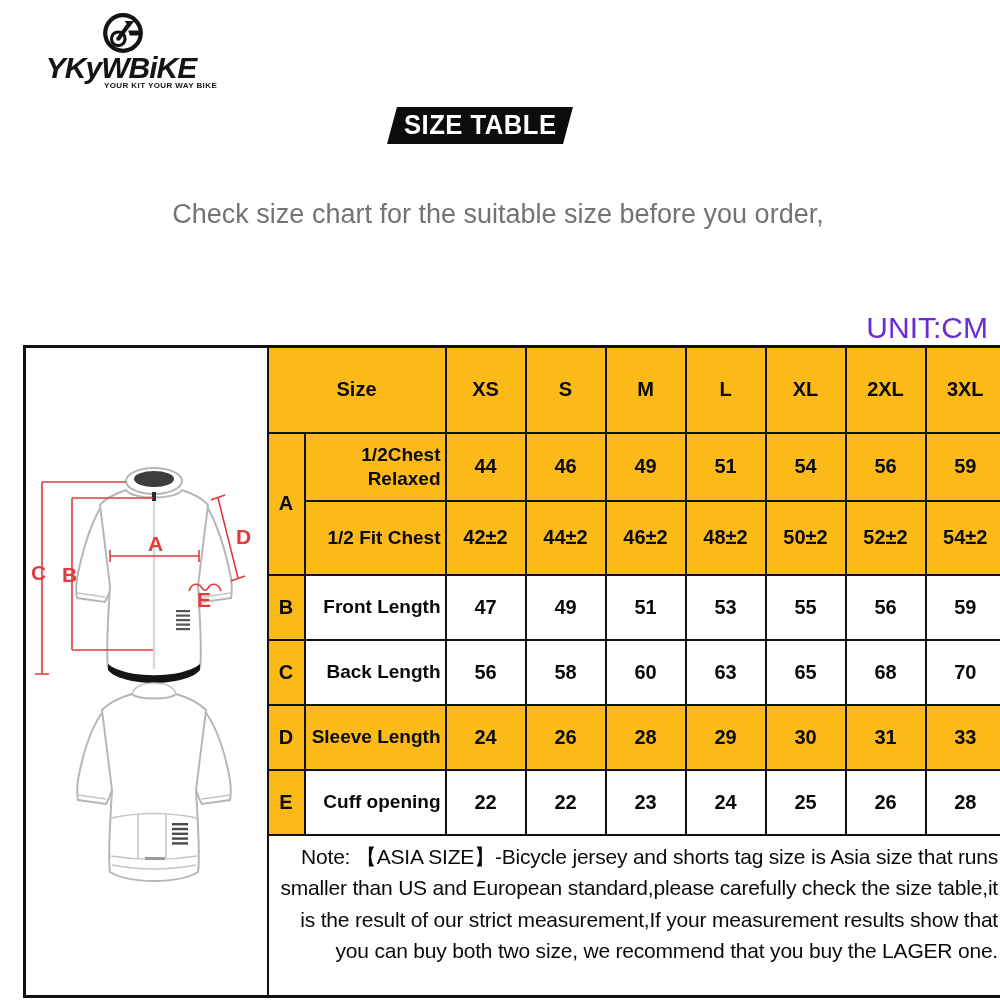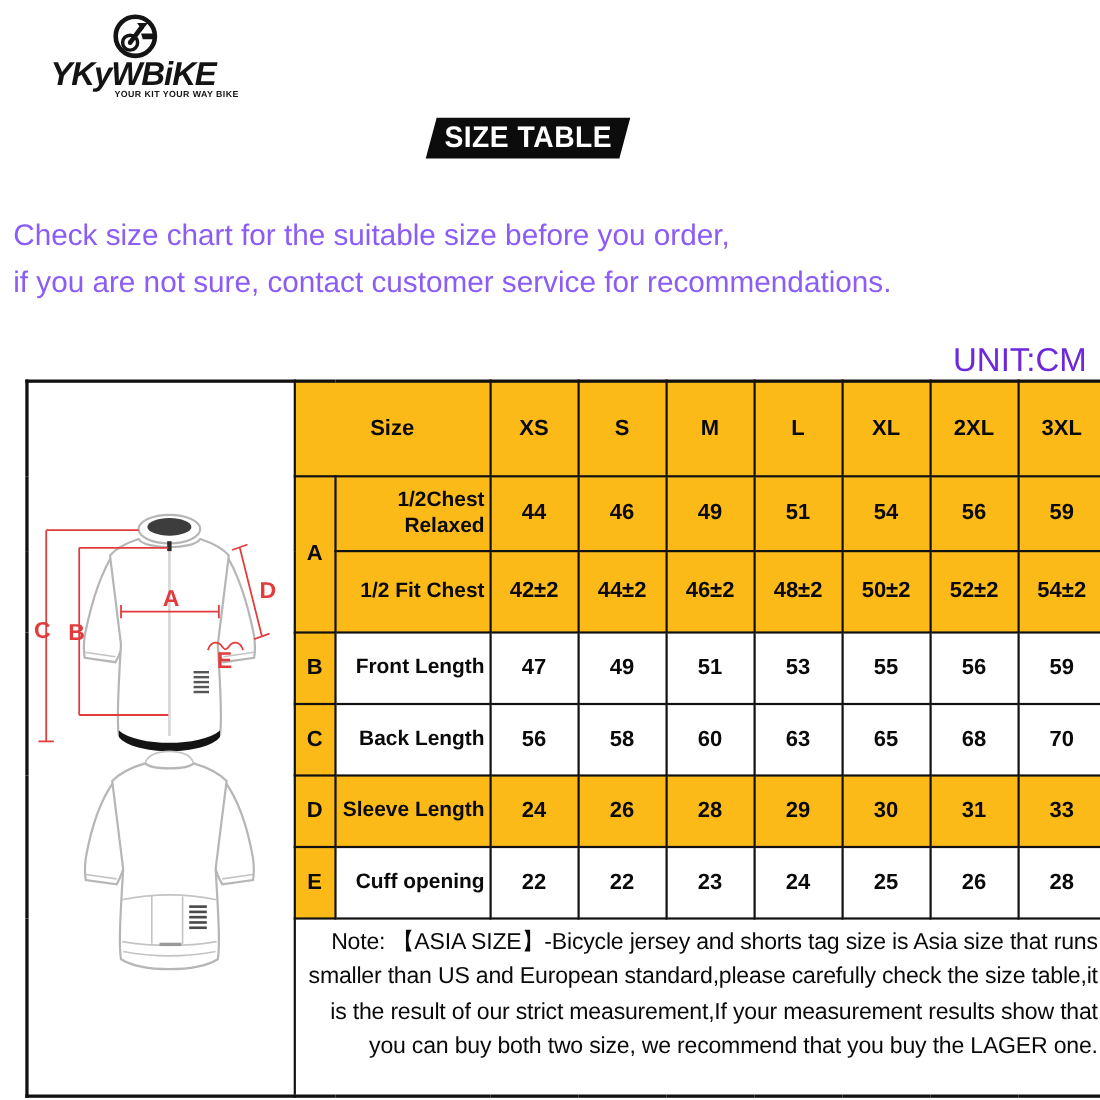--- a/index.html
+++ b/index.html
@@ -39,21 +39,21 @@
   }
   .title-banner span {
     transform: skewX(15deg) scaleX(.95);
     color: #fff; font-size: 27px; font-weight: bold; letter-spacing: .5px;
     white-space: nowrap;
   }
 
   
   .intro {
     position: absolute; left: 0; top: 193px; width: 972px;
-    text-align: left; font-size: 27px; line-height: 42px; color: #8b5cf6;
+    text-align: center; font-size: 27px; line-height: 42px; color: #737373;
   }
 
   
   .unit-label {
     position: absolute; right: 24px; top: 311px;
     font-size: 30px; font-weight: 500; color: #6d28d9;
   }
 
   
   table.size-table {
@@ -107,21 +107,20 @@
     <div class="brand-name">YKyWBiKE</div>
     <div class="brand-tagline">YOUR KIT YOUR WAY BIKE</div>
   </div>
 
   <div class="title-banner">
     <span>SIZE TABLE</span>
   </div>
 
   <div class="intro">
     <div>Check size chart for the suitable size before you order,</div>
-    <div>if you are not sure, contact customer service for recommendations.</div>
   </div>
 
   <div class="unit-label">UNIT:CM</div>
 
   <table class="size-table">
     <colgroup>
       <col style="width:243px">
         <col style="width:37px">
         <col style="width:141px">
       <col style="width:80px">

